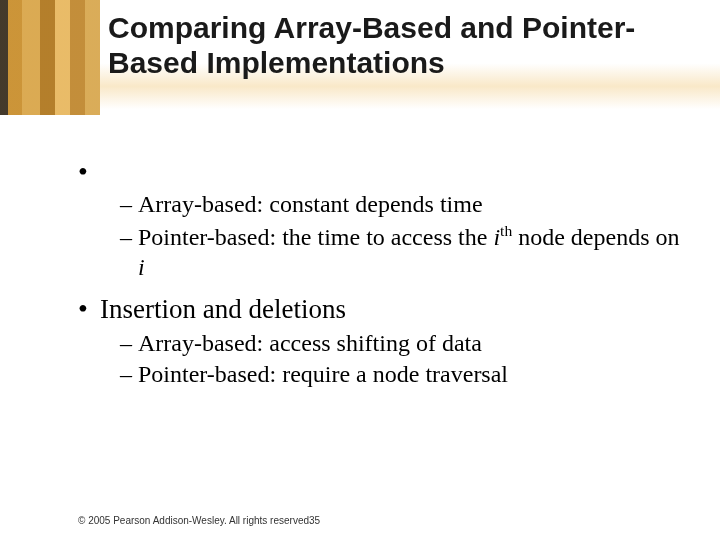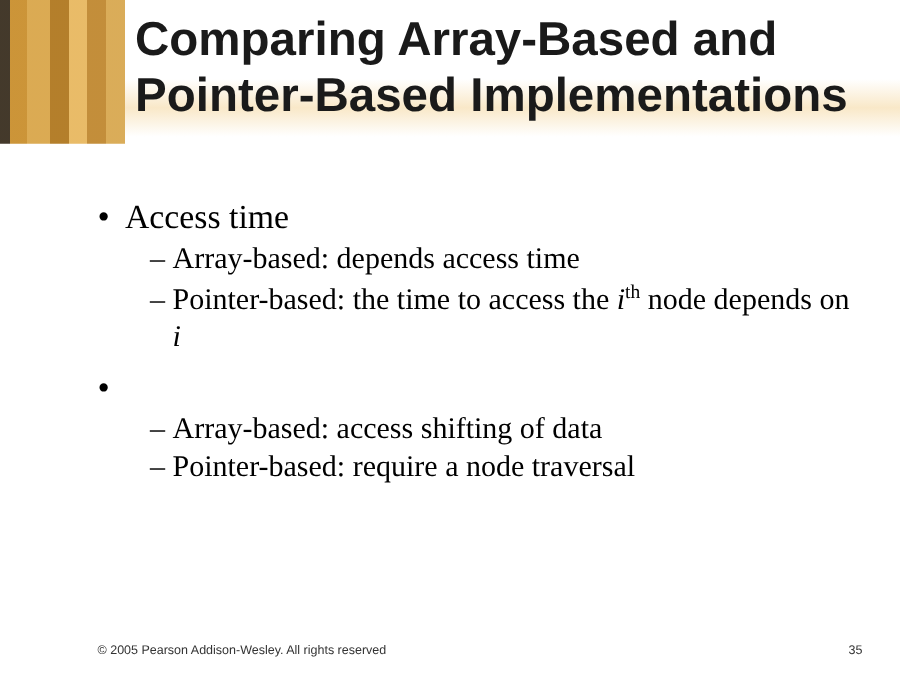--- a/index.html
+++ b/index.html
@@ -28,21 +28,21 @@
     position: absolute;
     top: 0; left: 100px; right: 0;
     height: 115px;
     background: linear-gradient(180deg, #ffffff 0%, #ffffff 55%, #f9e8c8 75%, #ffffff 95%);
   }
   .title {
     position: absolute;
     top: 10px; left: 108px; right: 30px;
     font-family: Arial, Helvetica, sans-serif;
     font-weight: bold;
-    font-size: 38px;
+    font-size: 30px;
     line-height: 1.18;
     color: #1a1a1a;
   }
   .content {
     position: absolute;
     top: 158px;
     left: 78px;
     right: 40px;
     font-size: 24px;
     color: #000;
@@ -79,50 +79,49 @@
   sup { font-size: 0.65em; vertical-align: super; font-style: normal; }
   .footer {
     position: absolute;
     bottom: 14px;
     left: 78px;
     right: 30px;
     font-family: Arial, Helvetica, sans-serif;
     font-size: 10px;
     color: #333;
     display: flex;
-    justify-content: space-between;
   }
 </style>
 </head>
 <body>
 
 <div class="header-bg"></div>
 <div class="header-grad"></div>
 
 <div class="title">Comparing Array-Based and Pointer-Based Implementations</div>
 
 <div class="content">
 
   <div class="bullet">
     <div class="dot">•</div>
-    <div class="txt">Access time</div>
   </div>
   <div class="sub">
     <div class="dash">–</div>
-    <div class="stext">Array-based:  depends access time</div>
+    <div class="stext">Array-based:  constant depends time</div>
   </div>
   <div class="sub">
     <div class="dash">–</div>
     <div class="stext">Pointer-based: the time to access the <span class="i">i</span><sup>th</sup> node depends on <span class="i">i</span></div>
   </div>
 
   <div class="spacer"></div>
 
   <div class="bullet">
     <div class="dot">•</div>
+    <div class="txt">Insertion and deletions</div>
   </div>
   <div class="sub">
     <div class="dash">–</div>
     <div class="stext">Array-based: access shifting of data</div>
   </div>
   <div class="sub">
     <div class="dash">–</div>
     <div class="stext">Pointer-based: require a node traversal</div>
   </div>
 

